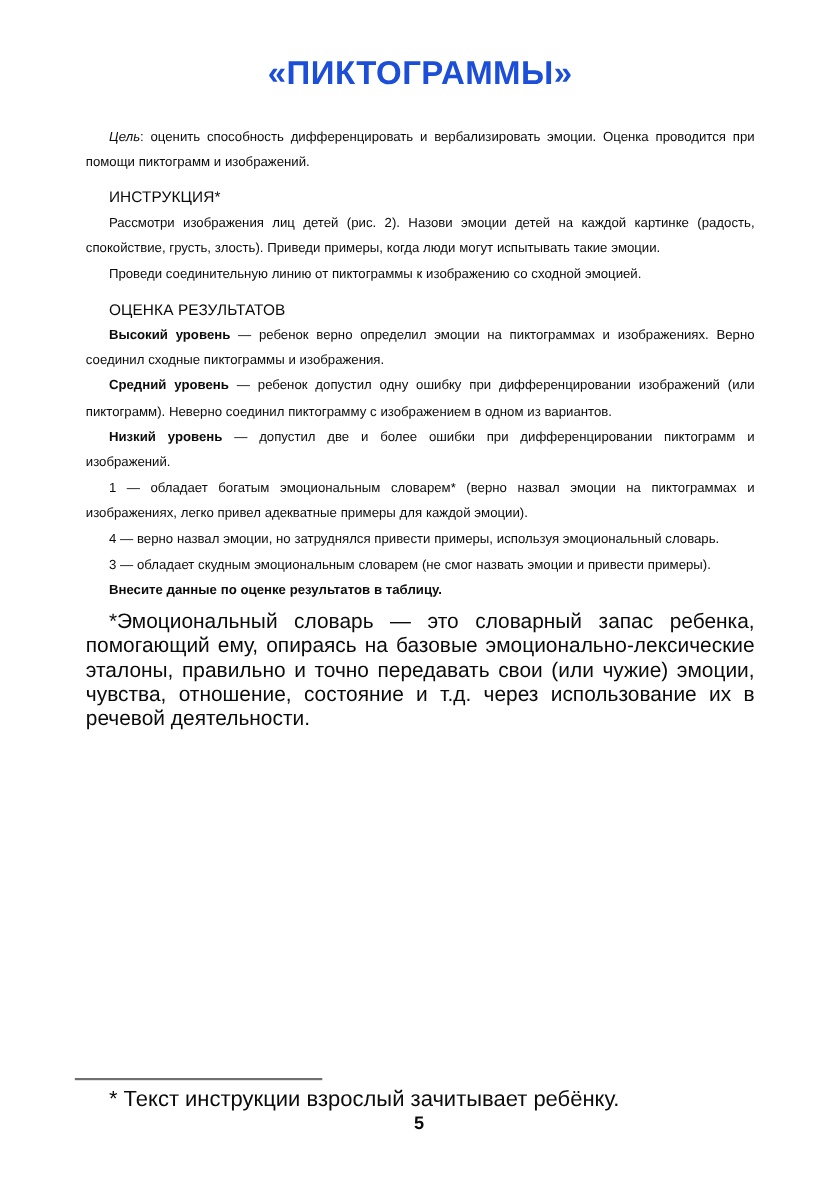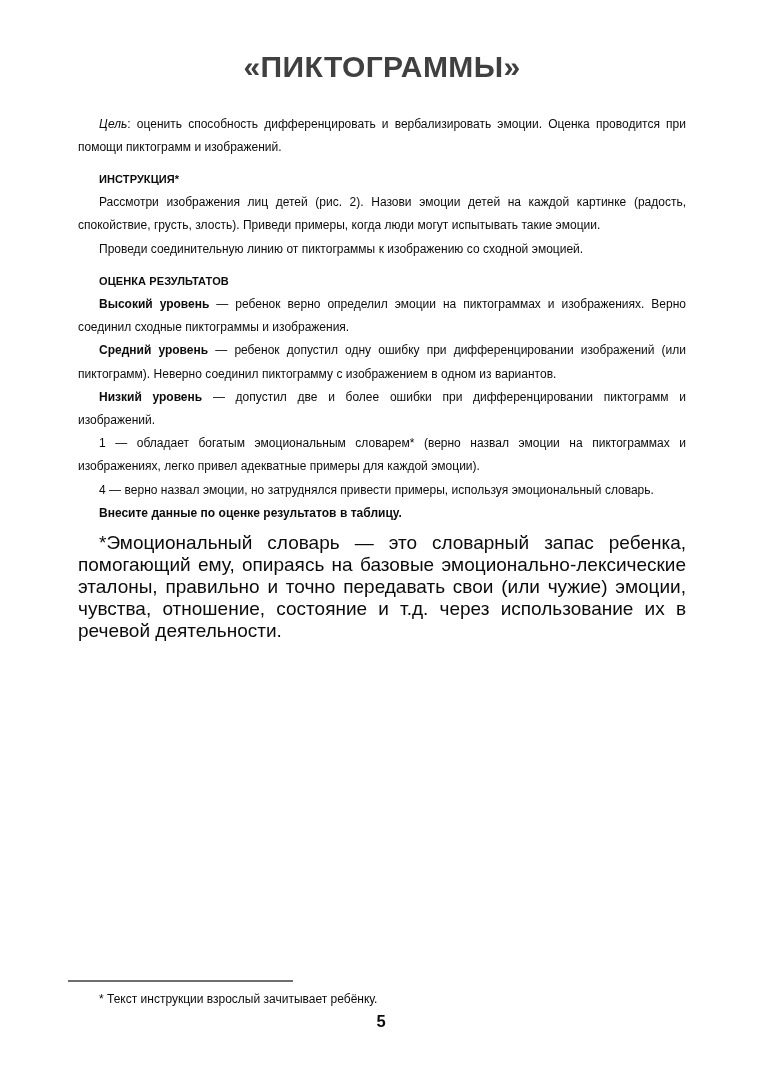--- a/index.html
+++ b/index.html
@@ -26,42 +26,42 @@
   }
 
   .doc-title {
     text-align: center;
     font-size: 30px;
     font-weight: bold;
     letter-spacing: 0.4px;
     margin: 0;
     padding-top: 51px;
     line-height: 1.05;
-    color: #404040;
+    color: #1d4ed8;
   }
 
   p.para {
     margin: 0;
     font-size: 12px;
     line-height: 23.2px;
     text-align: justify;
     text-indent: 21px;
     hyphens: manual;
     word-spacing: 0.1px;
   }
 
   .gap-title   { height: 30px; }
   .gap-small   { height: 7px; }
   .gap-head    { height: 9px; }
 
   h2.section-head {
     margin: 0;
-    font-size: 11px;
+    font-size: 14px;
     line-height: 23.2px;
-    font-weight: bold;
+    font-weight: normal;
     text-indent: 21px;
     text-align: left;
     letter-spacing: 0.1px;
   }
 
   .b { font-weight: bold; }
   .i { font-style: italic; }
 
   p.footnote-body {
     margin: 0;
@@ -81,21 +81,21 @@
     width: 225px;
     height: 1.5px;
     background: #6f6f6f;
   }
 
   .footnote-note {
     position: absolute;
     left: 78px;
     top: 988px;
     width: 608px;
-    font-size: 12px;
+    font-size: 20px;
     line-height: 22px;
     text-indent: 21px;
     text-align: left;
   }
 
   .page-number {
     position: absolute;
     left: 0;
     top: 1012px;
     width: 762px;
@@ -130,20 +130,21 @@
 
     <p class="para"><span class="b">Высокий уровень</span><span> — ребенок верно определил эмоции на пиктограммах и изображениях. Верно соединил сходные пиктограммы и изображения.</span></p>
 
     <p class="para"><span class="b">Средний уровень</span><span> — ребенок допустил одну ошибку при дифференцировании изображений (или пиктограмм). Неверно соединил пиктограмму с изображением в одном из вариантов.</span></p>
 
     <p class="para"><span class="b">Низкий уровень</span><span> — допустил две и более ошибки при дифференцировании пиктограмм и изображений.</span></p>
 
 
     <p class="para">1 — обладает богатым эмоциональным словарем* (верно назвал эмоции на пиктограммах и изображениях, легко привел адекватные примеры для каждой эмоции).</p>
     <p class="para">4 — верно назвал эмоции, но затруднялся привести примеры, используя эмоциональный словарь.</p>
+    <p class="para">3 — обладает скудным эмоциональным словарем (не смог назвать эмоции и привести примеры).</p>
 
     <p class="para b">Внесите данные по оценке результатов в таблицу.</p>
 
     <div class="gap-small"></div>
 
     <p class="footnote-body">*Эмоциональный словарь — это словарный запас ребенка, помогающий ему, опираясь на базовые эмоционально-лексические эталоны, правильно и точно передавать свои (или чужие) эмоции, чувства, отношение, состояние и т.д. через использование их в речевой деятельности.</p>
 
   </div>
 
   <div class="rule-wrap">

